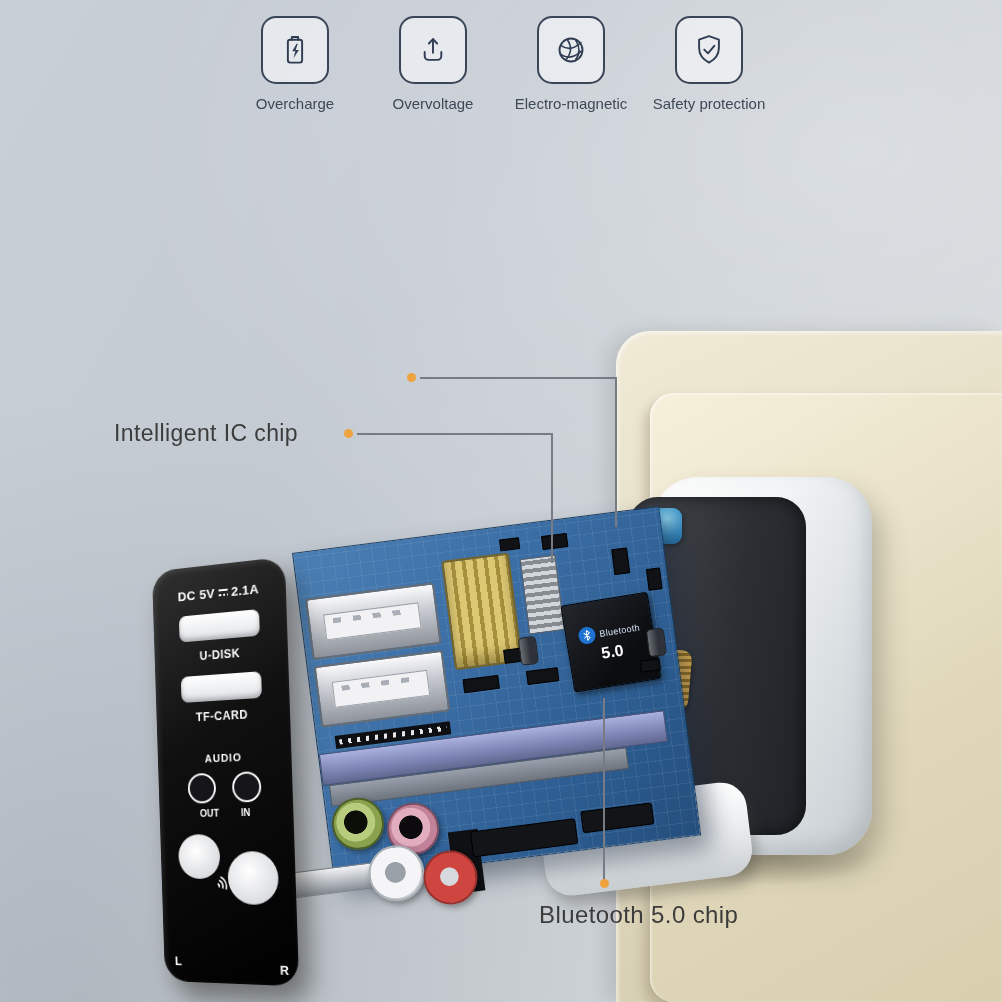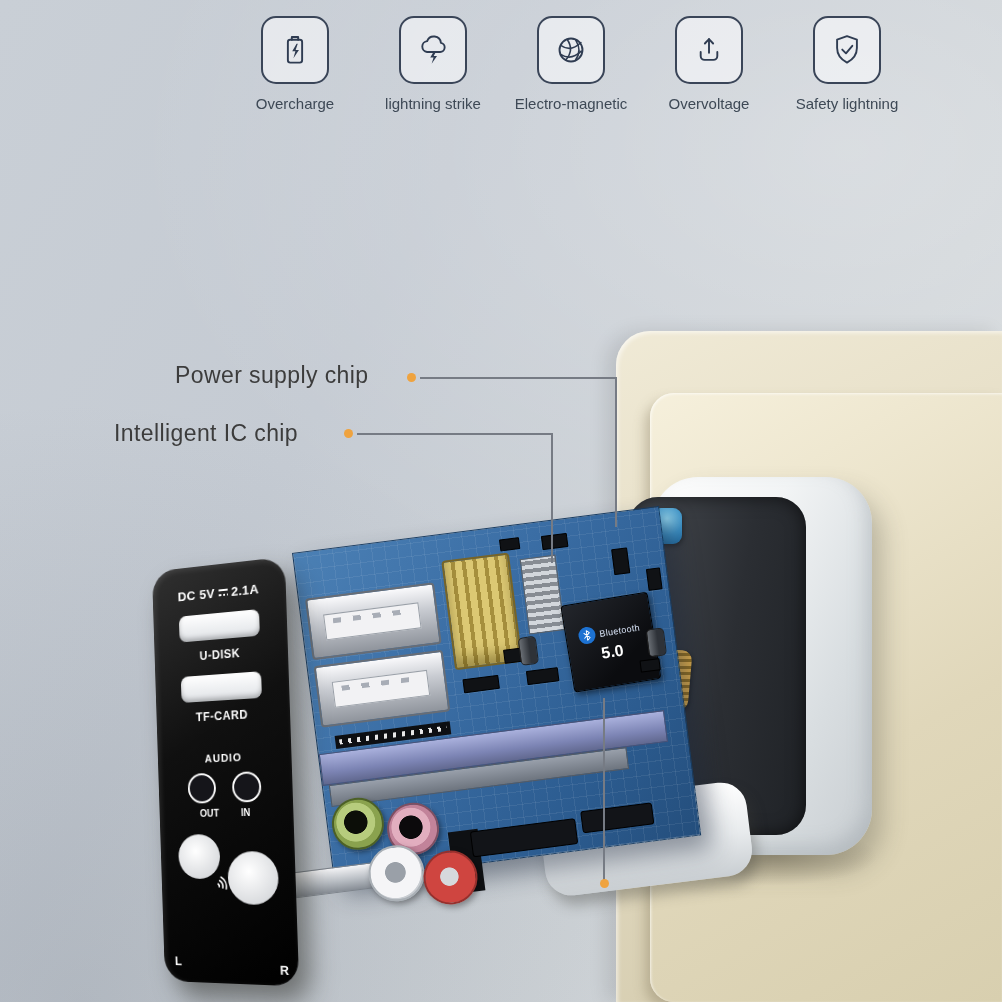--- a/index.html
+++ b/index.html
@@ -175,56 +175,47 @@
             <rect x="15" y="11" width="18" height="29" rx="3"></rect>
             <path d="M20 11 V7.5 h8 V11"></path>
             <path d="M26 16 L20.5 25.5 H24.5 L22 34.5 L29 24 H24.8 L27.5 16 Z" fill="#2f3c52" stroke="none"></path>
           </svg>
         </div>
       <div class="flabel">Overcharge</div>
     </div>
     <div class="fcell">
       <div class="fbox">
           <svg viewBox="0 0 48 48" width="38" height="38" fill="none" stroke="#2f3c52" stroke-width="2.4" stroke-linecap="round" stroke-linejoin="round">
-            <path d="M16.5 26.5 H33 a5.8 5.8 0 0 0 1 -11.5 A9 9 0 0 0 16.6 12.8 A6.9 6.9 0 0 0 16.5 26.5 Z"></path>
-            <path d="M25 26 l-4.5 7.5 h4.2 l-2.4 7.8 l6.8 -9.6 h-4.2 l3 -5.7 z" fill="#2f3c52" stroke="none"></path>
+            <path d="M13.5 26.5 v5 a5 5 0 0 0 5 5 h11 a5 5 0 0 0 5 -5 v-5"></path>
+            <path d="M24 27.5 V10.5"></path>
+            <path d="M18.8 15.8 L24 10.2 L29.2 15.8"></path>
           </svg>
         </div>
-      <div class="flabel">lightning strike</div>
+      <div class="flabel">Overvoltage</div>
     </div>
     <div class="fcell">
       <div class="fbox">
           <svg viewBox="0 0 48 48" width="38" height="38" fill="none" stroke="#2f3c52" stroke-width="2" stroke-linecap="round">
             <circle cx="24" cy="24" r="14.5" stroke-width="2.4"></circle>
             <path d="M11.5 18.5 Q24 27 36.5 14.5"></path>
             <path d="M11 29.5 Q24 38 37 25.5"></path>
             <path d="M19 10.5 Q28.5 24 17.5 36.5"></path>
             <path d="M30 11.5 Q38.5 25 29.5 37"></path>
           </svg>
         </div>
       <div class="flabel">Electro-magnetic</div>
     </div>
     <div class="fcell">
       <div class="fbox">
           <svg viewBox="0 0 48 48" width="38" height="38" fill="none" stroke="#2f3c52" stroke-width="2.4" stroke-linecap="round" stroke-linejoin="round">
-            <path d="M13.5 26.5 v5 a5 5 0 0 0 5 5 h11 a5 5 0 0 0 5 -5 v-5"></path>
-            <path d="M24 27.5 V10.5"></path>
-            <path d="M18.8 15.8 L24 10.2 L29.2 15.8"></path>
-          </svg>
-        </div>
-      <div class="flabel">Overvoltage</div>
-    </div>
-    <div class="fcell">
-      <div class="fbox">
-          <svg viewBox="0 0 48 48" width="38" height="38" fill="none" stroke="#2f3c52" stroke-width="2.4" stroke-linecap="round" stroke-linejoin="round">
             <path d="M24 6.5 l12.5 4.3 V21.5 c0 8.8 -5.2 14.6 -12.5 18.5 C16.7 36.1 11.5 30.3 11.5 21.5 V10.8 Z"></path>
             <path d="M18 23.5 l4.7 4.7 l8 -9.5"></path>
           </svg>
         </div>
-      <div class="flabel">Safety lightning</div>
+      <div class="flabel">Safety protection</div>
     </div>
   </div>
 
   <div class="plate-outer"></div>
   <div class="plate-inner"></div>
 
   <div class="charger-shadow"></div>
   <div class="charger-back"></div>
   <div class="charger-interior"></div>
   <div class="front-rim"></div>
@@ -303,22 +294,22 @@
       <span class="fp-wave">
         <svg viewBox="0 0 24 24" width="24" height="24">
             <path d="M6 10.5 a3 3 0 0 1 0 3 M9 8 a7 7 0 0 1 0 8 M12 5.5 a11 11 0 0 1 0 13" stroke="#ffffff" stroke-width="1.7" fill="none" stroke-linecap="round"></path>
           </svg>
       </span>
       <span class="fp-L">L</span>
       <span class="fp-R">R</span>
     </div>
   </div>
 
-  <div class="callout" id="c-power">Power supply chip</div>
   <div class="callout" id="c-ic">Intelligent IC chip</div>
+  <div class="callout" id="c-bt">Bluetooth 5.0 chip</div>
   <div class="cline" id="l-power-h"></div>
   <div class="cline" id="l-power-v"></div>
   <div class="cline" id="l-ic-h"></div>
   <div class="cline" id="l-ic-v"></div>
   <div class="cline" id="l-bt-v"></div>
   <div class="cdot" id="d-power"></div>
   <div class="cdot" id="d-ic"></div>
   <div class="cdot" id="d-bt"></div>
 </div>
 

